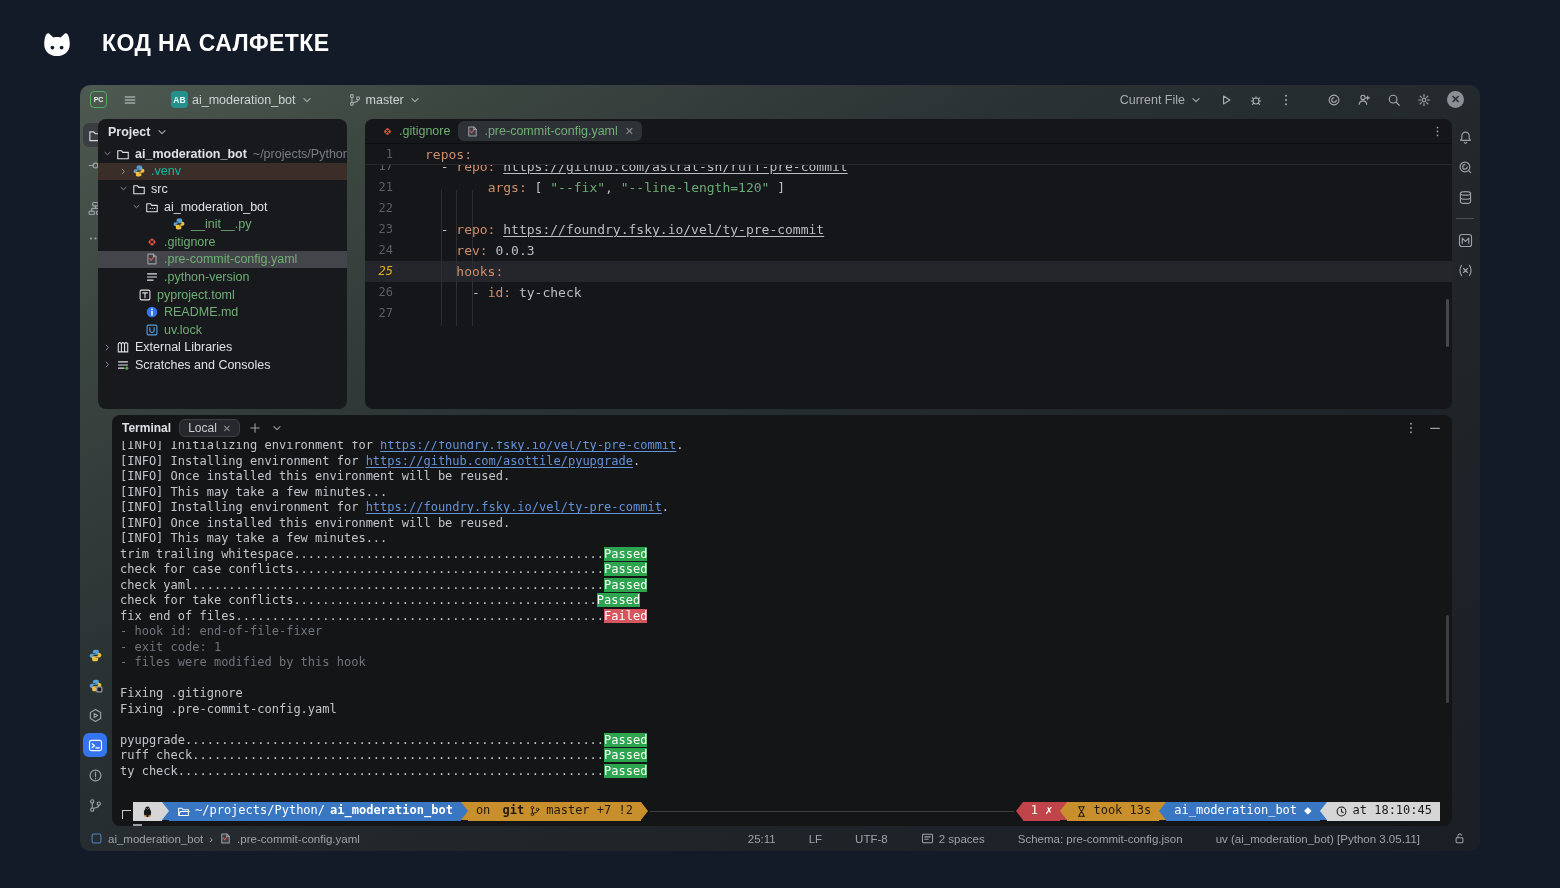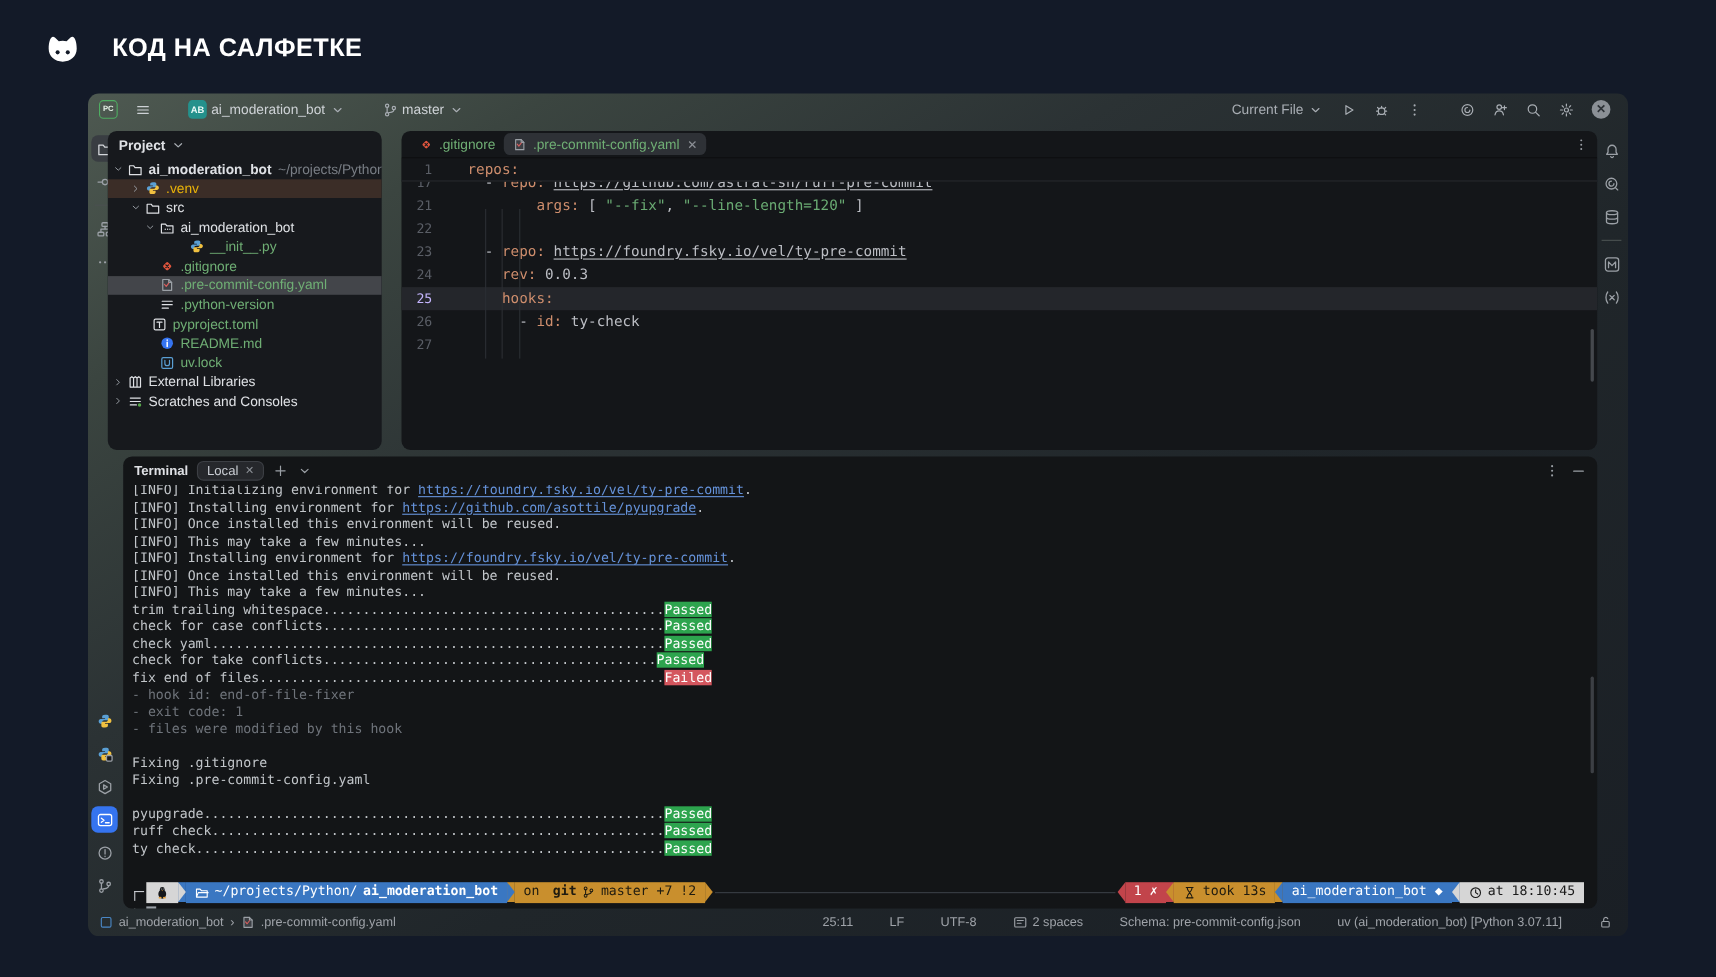--- a/index.html
+++ b/index.html
@@ -51,38 +51,38 @@
   .pp-header { height:26px; display:flex; align-items:center; gap:5px; padding:0 10px; color:#dfe1e5; font-weight:bold; font-size:12.5px; }
   .tree { font-size:12.5px; }
   .tree-row { height:17.6px; display:flex; align-items:center; white-space:nowrap; overflow:hidden; color:#dfe1e5; }
   .tree-row .chev { width:14px; flex:none; display:flex; align-items:center; justify-content:center; color:#9ba0a6; }
   .tree-row .ticon { width:17px; flex:none; display:flex; align-items:center; justify-content:center; }
   .tree-row .tlabel { margin-left:4px; }
   .tree-row .tpath { margin-left:6px; color:#797e85; }
   .tree-row.sel { background:#43454a; }
   .tree-row.venv { background:#3b2d27; }
   .t-green { color:#6fae74; }
-  .t-venv { color:#eab308; }
+  .t-venv { color:#14b8a6; }
   .t-bold { font-weight:bold; }
 
   
   .tabbar { height:25px; display:flex; align-items:center; padding:0 8px; border-bottom:1px solid rgba(0,0,0,.4); }
   .tab { display:flex; align-items:center; gap:5px; padding:3px 8px; border-radius:6px; color:#6fae74; font-size:12.5px; }
   .tab.active { background:#2e3136; }
   .tab .x { color:#8c9096; font-size:11px; margin-left:2px; }
   .tab-more { margin-left:auto; color:#9ba0a6; }
   .code-wrap { position:relative; font-family:"DejaVu Sans Mono", monospace; font-size:13px; line-height:21px; color:#bcbec4; }
   .code-line { display:flex; height:21px; }
   .code-line .ln { width:36px; flex:none; text-align:right; padding-right:8px; color:#5a5e66; font-size:12px; }
   .code-line .lc { padding-left:24px; white-space:pre; }
   .code-line.sticky { background:#141619; border-bottom:1px solid #26282d; position:relative; z-index:3; }
   .code-clip { height:12px; overflow:hidden; }
   .code-clip .code-line { margin-top:-9px; }
   .code-line.current { background:#24262b; }
-  .code-line.current .ln { color:#c4b5fd; }
+  .code-line.current .ln { color:#eab308;font-style:italic; }
   .ck { color:#cf8e6d; }
   .cs { color:#6aab73; }
   .cu { color:#bcbec4; text-decoration:underline; text-underline-offset:2px; }
   .guides { position:absolute; top:46px; height:136px; left:0; width:100%; pointer-events:none; z-index:0; }
   .guide { position:absolute; top:0; bottom:0; width:1px; background:#2b2e33; }
   .ed-check { position:absolute; right:12px; top:32px; color:#57a64a; }
   .ed-scroll { position:absolute; right:3px; top:180px; width:3px; height:48px; background:#45484d; border-radius:2px; }
 
   
   .term-header { height:26px; display:flex; align-items:center; gap:8px; padding:0 10px; font-size:12px; color:#dfe1e5; }
@@ -775,21 +775,21 @@
               <rect x="1.8" y="2.8" width="12.4" height="10.4" rx="1.2"></rect>
               <path d="M4.6 6h6.8M4.6 9h4.4"></path>
             </svg>
           </span>
           <span>2 spaces</span>
         </span>
         <span class="sb-item">
           <span>Schema: pre-commit-config.json</span>
         </span>
         <span class="sb-item">
-          <span>uv (ai_moderation_bot) [Python 3.07.11]</span>
+          <span>uv (ai_moderation_bot) [Python 3.05.11]</span>
         </span>
         <span class="sb-item">
           <span class="icon">
             <svg width="13" height="13" viewBox="0 0 16 16" fill="none" stroke="currentColor" stroke-width="1.25" stroke-linecap="round" stroke-linejoin="round">
               <rect x="3.8" y="7" width="8.4" height="6.2" rx="1.2"></rect>
               <path d="M6 7V4.8a2.4 2.4 0 0 1 4.6-.9"></path>
             </svg>
           </span>
         </span>
       </div>

